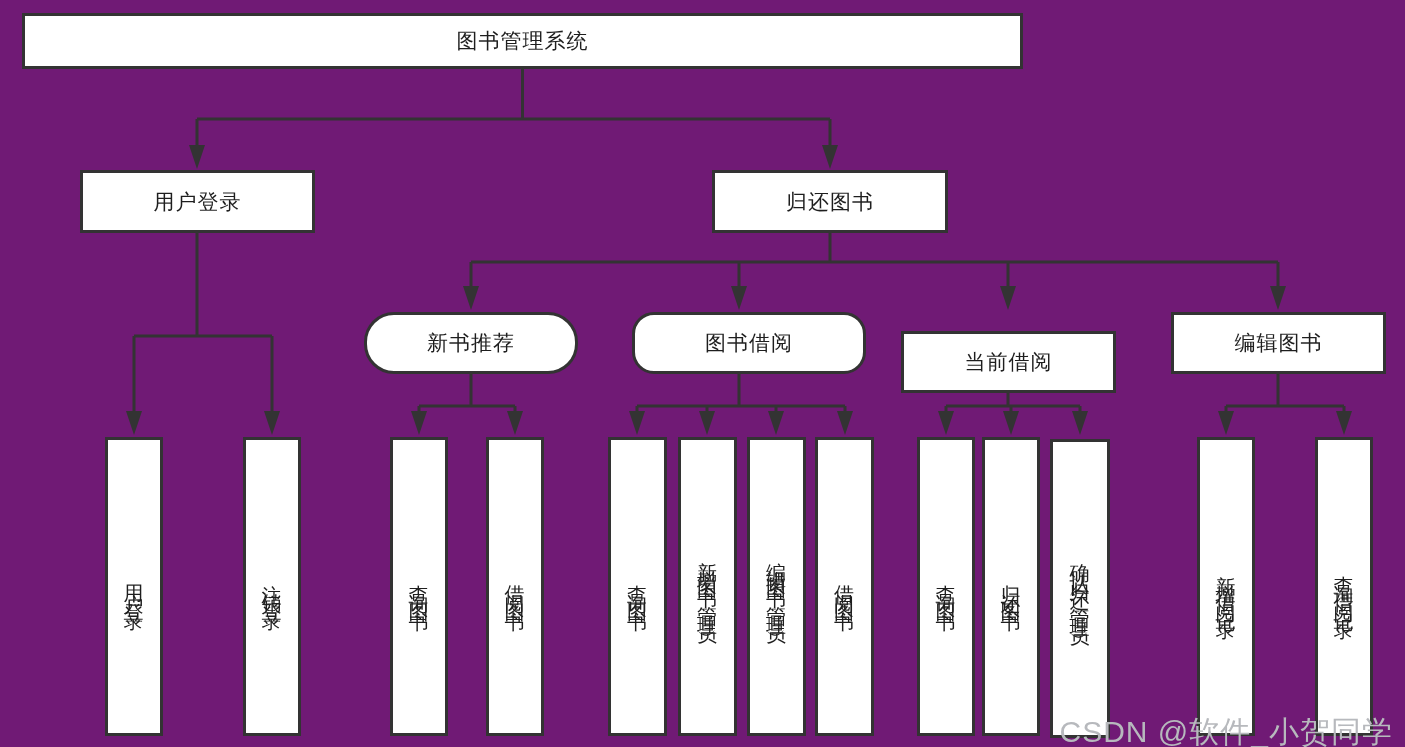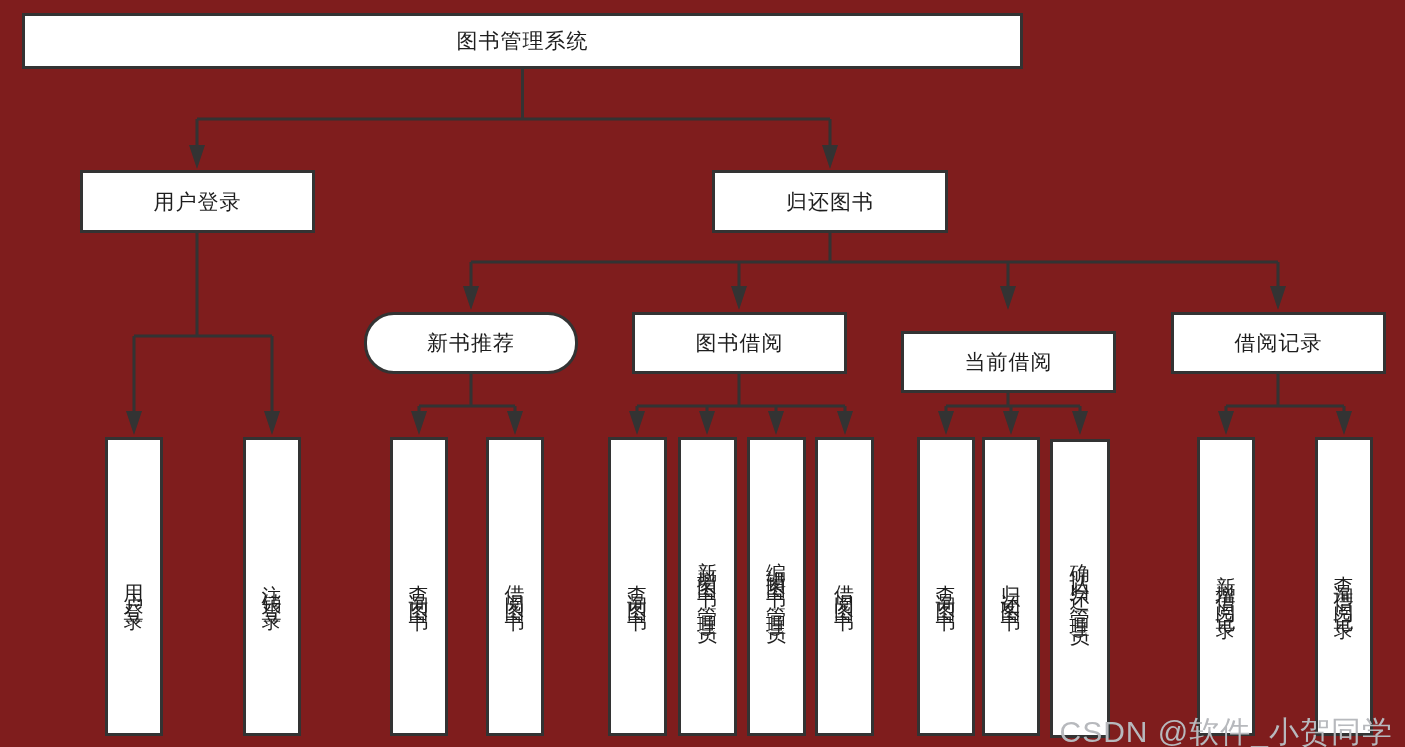--- a/index.html
+++ b/index.html
@@ -5,21 +5,21 @@
   html, body {
     margin: 0;
     padding: 0;
     background: #ffffff;
     font-family: "Liberation Sans", sans-serif;
   }
   .stage {
     position: relative;
     width: 1405px;
     height: 747px;
-    background: #7f1d1d;
+    background: #701a75;
     overflow: hidden;
     text-decoration: underline;
   }
   .connectors {
     position: absolute;
     left: 0;
     top: 0;
     z-index: 0;
   }
   .box {
@@ -109,28 +109,28 @@
   <div class="box" style="left:80px; top:170px; width:235px; height:63px;">
     <span class="h-label">用户登录</span>
   </div>
   <div class="box" style="left:712px; top:170px; width:236px; height:63px;">
     <span class="h-label">归还图书</span>
   </div>
 
   <div class="box" style="left:364px; top:312px; width:214px; height:62px;border-radius:30px;">
     <span class="h-label">新书推荐</span>
   </div>
-  <div class="box" style="left:632px; top:312px; width:215px; height:62px;">
+  <div class="box" style="left:632px; top:312px; width:234px; height:62px;border-radius:22px;">
     <span class="h-label">图书借阅</span>
   </div>
   <div class="box" style="left:901px; top:312px; width:215px; height:62px;margin-top:19px;">
     <span class="h-label">当前借阅</span>
   </div>
   <div class="box" style="left:1171px; top:312px; width:215px; height:62px;">
-    <span class="h-label">借阅记录</span>
+    <span class="h-label">编辑图书</span>
   </div>
 
   <div class="box" style="left:105px; top:437px; width:58px; height:299px;">
     <span class="v-label">用户登录</span>
   </div>
   <div class="box" style="left:243px; top:437px; width:58px; height:299px;">
     <span class="v-label">注销登录</span>
   </div>
 
   <div class="box" style="left:390px; top:437px; width:58px; height:299px;">

